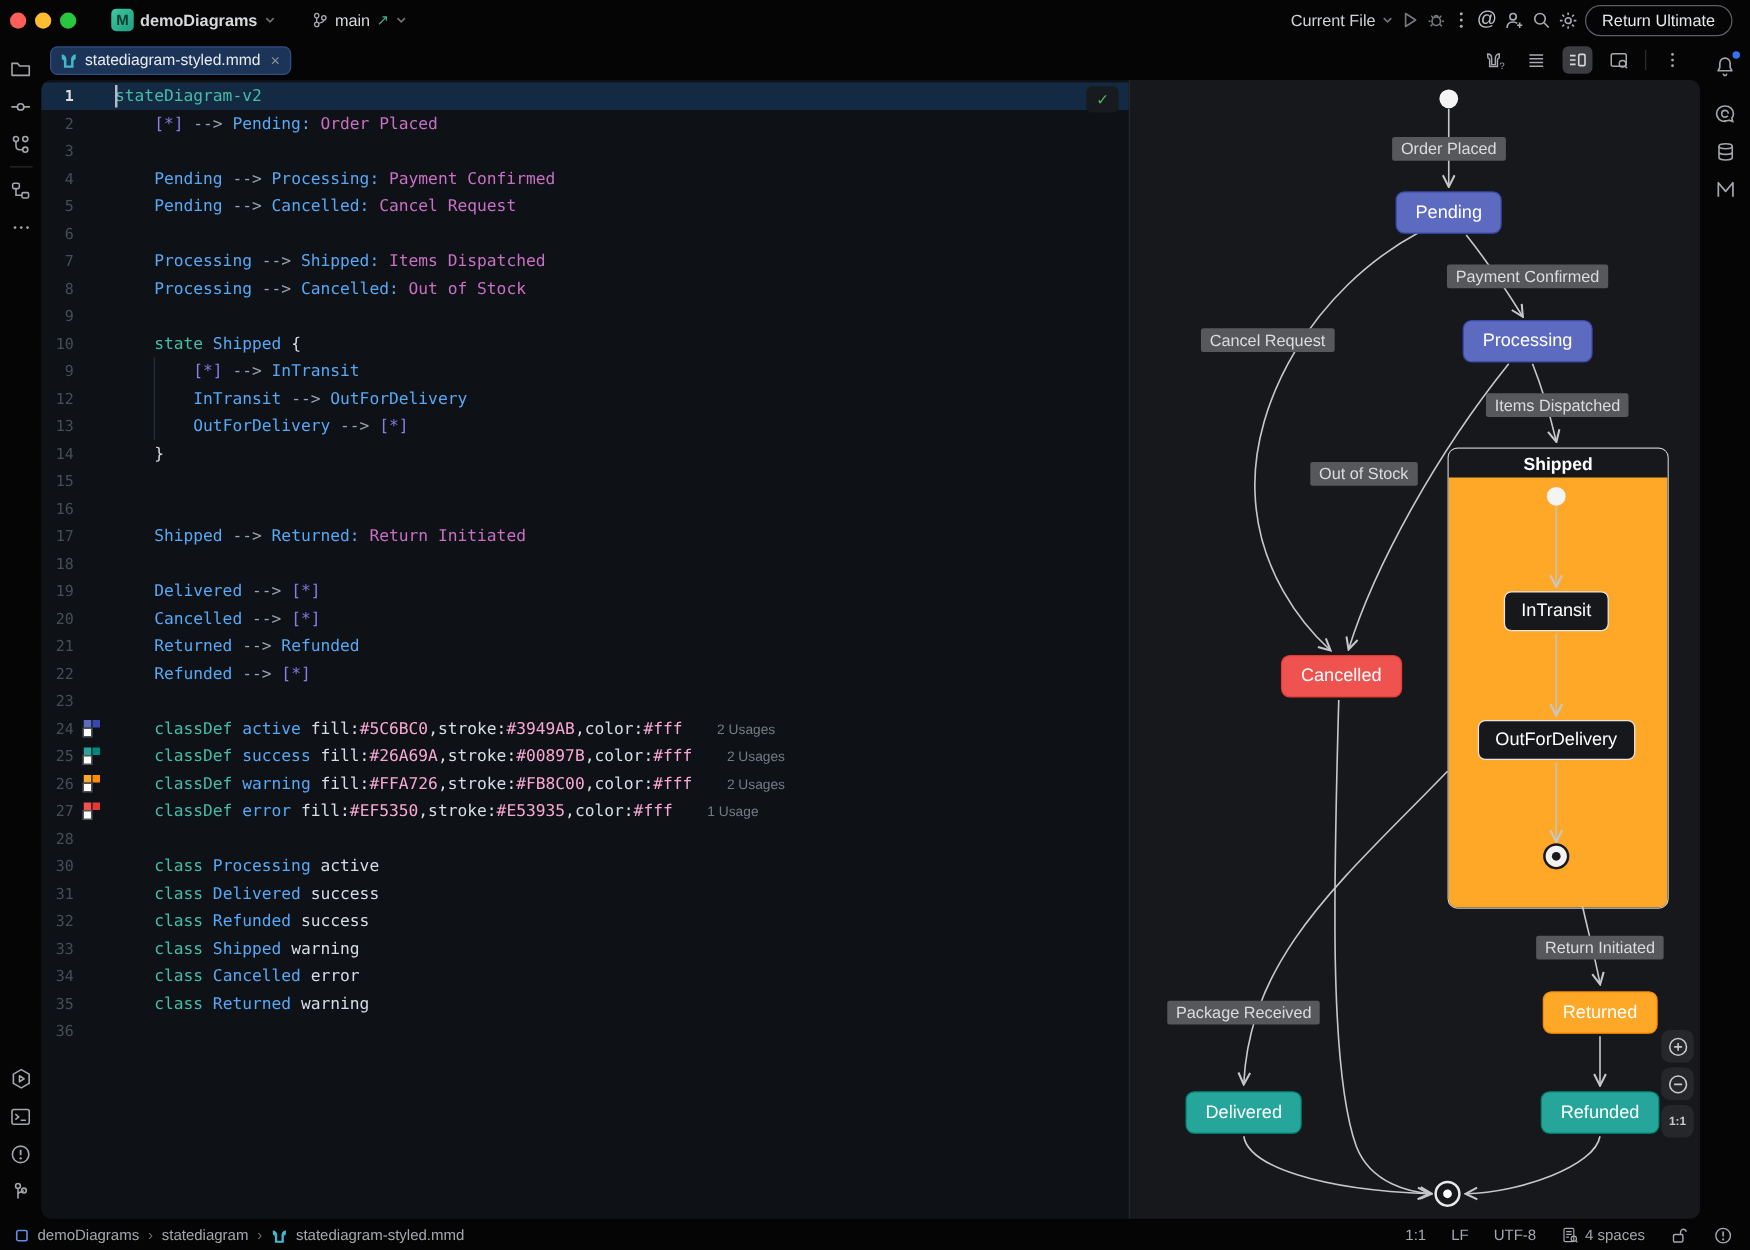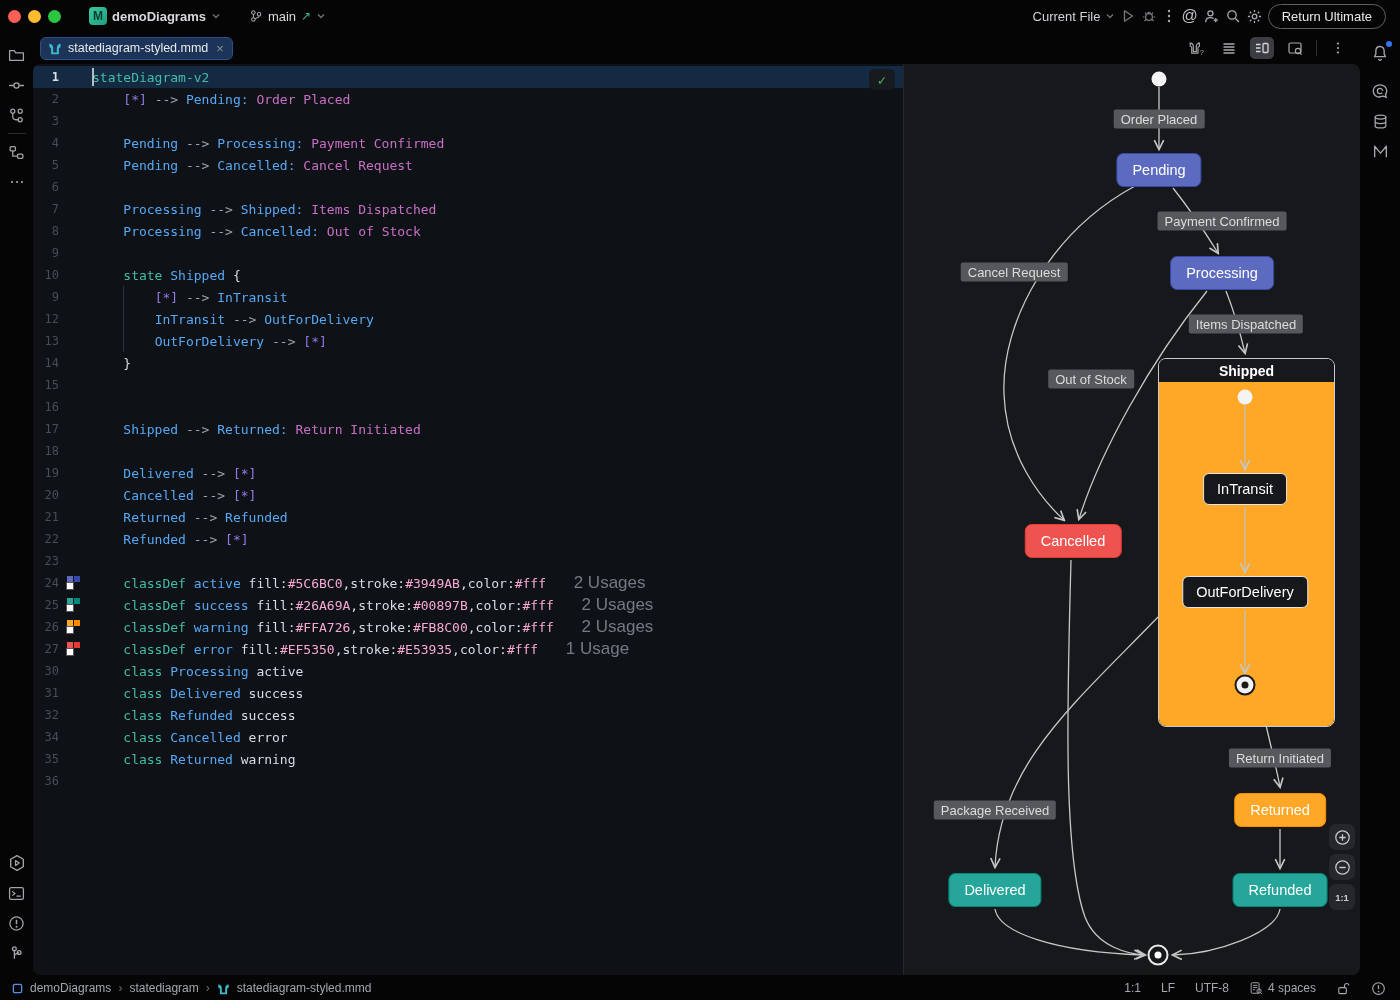--- a/index.html
+++ b/index.html
@@ -38,21 +38,21 @@
   .row{height:22px;display:flex;align-items:center;white-space:pre;}
   .row.cur{background:#142A42;}
   .gut{width:59px;flex:none;display:flex;align-items:center;}
   .lnum{width:20px;text-align:right;color:#474D56;font-size:12px;flex:none;margin-left:6px;}
   .row.cur .lnum{color:#DCDFE4;font-weight:bold;}
   .chips{width:14px;height:14px;margin-left:8px;position:relative;flex:none;}
   .chip{position:absolute;width:6px;height:6px;}
   .codetxt{flex:1;}
   .tk-kw{color:#45BCA8;} .tk-nm{color:#57A8F5;} .tk-lb{color:#C96FC4;} .tk-st{color:#8F7AE8;}
   .tk-op{color:#9AA2AE;} .tk-pl{color:#D8DCE3;} .tk-hx{color:#f9a8d4;}
-  .tk-us{color:#747A85;font-size:17px;font-family:"Liberation Sans",sans-serif;padding-left:12px;}
+  .tk-us{color:#747A85;font-size:11px;font-family:"Liberation Sans",sans-serif;padding-left:12px;}
   #caret{position:absolute;left:59px;top:4px;width:1.5px;height:18px;background:#CFD4DA;opacity:.85;}
   #indent-guide{position:absolute;left:90px;top:222px;width:1px;height:66px;background:#2A3038;}
   #inspect-ok{position:absolute;right:8px;top:5px;width:26px;height:21px;border-radius:5px;background:#171B20;
     display:flex;align-items:center;justify-content:center;color:#53B65C;font-size:14px;font-weight:bold;}
   #divider{position:absolute;left:870px;top:0;width:1px;height:911px;background:#26272A;}
   
   #preview{position:absolute;left:871px;top:0;width:456px;height:911px;background:#17181B;}
   #pv-svg{position:absolute;left:0;top:0;z-index:2;}
   .pv-node{position:absolute;transform:translate(-50%,-50%);color:#fff;font-size:14.5px;padding:8px 15px;
     border-radius:7px;border:1px solid transparent;z-index:3;white-space:nowrap;}
@@ -320,23 +320,25 @@
         <div class="row"><div class="gut"><span class="lnum">18</span></div><div class="codetxt"></div></div>
         <div class="row"><div class="gut"><span class="lnum">19</span></div><div class="codetxt"><span class="tk-pl">    </span><span class="tk-nm">Delivered</span><span class="tk-pl"> </span><span class="tk-op">--&gt;</span><span class="tk-pl"> </span><span class="tk-st">[*]</span></div></div>
         <div class="row"><div class="gut"><span class="lnum">20</span></div><div class="codetxt"><span class="tk-pl">    </span><span class="tk-nm">Cancelled</span><span class="tk-pl"> </span><span class="tk-op">--&gt;</span><span class="tk-pl"> </span><span class="tk-st">[*]</span></div></div>
         <div class="row"><div class="gut"><span class="lnum">21</span></div><div class="codetxt"><span class="tk-pl">    </span><span class="tk-nm">Returned</span><span class="tk-pl"> </span><span class="tk-op">--&gt;</span><span class="tk-pl"> </span><span class="tk-nm">Refunded</span></div></div>
         <div class="row"><div class="gut"><span class="lnum">22</span></div><div class="codetxt"><span class="tk-pl">    </span><span class="tk-nm">Refunded</span><span class="tk-pl"> </span><span class="tk-op">--&gt;</span><span class="tk-pl"> </span><span class="tk-st">[*]</span></div></div>
         <div class="row"><div class="gut"><span class="lnum">23</span></div><div class="codetxt"></div></div>
         <div class="row"><div class="gut"><span class="lnum">24</span><span class="chips"><i class="chip" style="background: rgb(92, 107, 192); left: 0px; top: 0px;"></i><i class="chip" style="background: rgb(57, 73, 171); left: 7px; top: 0px;"></i><i class="chip" style="background: rgb(255, 255, 255); left: 0px; top: 7px; outline: rgb(85, 85, 85) solid 1px;"></i></span></div><div class="codetxt"><span class="tk-pl">    </span><span class="tk-kw">classDef</span><span class="tk-pl"> </span><span class="tk-nm">active</span><span class="tk-pl"> </span><span class="tk-pl">fill:</span><span class="tk-hx">#5C6BC0</span><span class="tk-pl">,stroke:</span><span class="tk-hx">#3949AB</span><span class="tk-pl">,color:</span><span class="tk-hx">#fff</span><span class="tk-pl">  </span><span class="tk-us">2 Usages</span></div></div>
         <div class="row"><div class="gut"><span class="lnum">25</span><span class="chips"><i class="chip" style="background: rgb(38, 166, 154); left: 0px; top: 0px;"></i><i class="chip" style="background: rgb(0, 137, 123); left: 7px; top: 0px;"></i><i class="chip" style="background: rgb(255, 255, 255); left: 0px; top: 7px; outline: rgb(85, 85, 85) solid 1px;"></i></span></div><div class="codetxt"><span class="tk-pl">    </span><span class="tk-kw">classDef</span><span class="tk-pl"> </span><span class="tk-nm">success</span><span class="tk-pl"> </span><span class="tk-pl">fill:</span><span class="tk-hx">#26A69A</span><span class="tk-pl">,stroke:</span><span class="tk-hx">#00897B</span><span class="tk-pl">,color:</span><span class="tk-hx">#fff</span><span class="tk-pl">  </span><span class="tk-us">2 Usages</span></div></div>
         <div class="row"><div class="gut"><span class="lnum">26</span><span class="chips"><i class="chip" style="background: rgb(255, 167, 38); left: 0px; top: 0px;"></i><i class="chip" style="background: rgb(251, 140, 0); left: 7px; top: 0px;"></i><i class="chip" style="background: rgb(255, 255, 255); left: 0px; top: 7px; outline: rgb(85, 85, 85) solid 1px;"></i></span></div><div class="codetxt"><span class="tk-pl">    </span><span class="tk-kw">classDef</span><span class="tk-pl"> </span><span class="tk-nm">warning</span><span class="tk-pl"> </span><span class="tk-pl">fill:</span><span class="tk-hx">#FFA726</span><span class="tk-pl">,stroke:</span><span class="tk-hx">#FB8C00</span><span class="tk-pl">,color:</span><span class="tk-hx">#fff</span><span class="tk-pl">  </span><span class="tk-us">2 Usages</span></div></div>
         <div class="row"><div class="gut"><span class="lnum">27</span><span class="chips"><i class="chip" style="background: rgb(239, 83, 80); left: 0px; top: 0px;"></i><i class="chip" style="background: rgb(229, 57, 53); left: 7px; top: 0px;"></i><i class="chip" style="background: rgb(255, 255, 255); left: 0px; top: 7px; outline: rgb(85, 85, 85) solid 1px;"></i></span></div><div class="codetxt"><span class="tk-pl">    </span><span class="tk-kw">classDef</span><span class="tk-pl"> </span><span class="tk-nm">error</span><span class="tk-pl"> </span><span class="tk-pl">fill:</span><span class="tk-hx">#EF5350</span><span class="tk-pl">,stroke:</span><span class="tk-hx">#E53935</span><span class="tk-pl">,color:</span><span class="tk-hx">#fff</span><span class="tk-pl">  </span><span class="tk-us">1 Usage</span></div></div>
+        <div class="row"><div class="gut"><span class="lnum">28</span></div><div class="codetxt"></div></div>
         <div class="row"><div class="gut"><span class="lnum">30</span></div><div class="codetxt"><span class="tk-pl">    </span><span class="tk-kw">class</span><span class="tk-pl"> </span><span class="tk-nm">Processing</span><span class="tk-pl"> active</span></div></div>
         <div class="row"><div class="gut"><span class="lnum">31</span></div><div class="codetxt"><span class="tk-pl">    </span><span class="tk-kw">class</span><span class="tk-pl"> </span><span class="tk-nm">Delivered</span><span class="tk-pl"> success</span></div></div>
         <div class="row"><div class="gut"><span class="lnum">32</span></div><div class="codetxt"><span class="tk-pl">    </span><span class="tk-kw">class</span><span class="tk-pl"> </span><span class="tk-nm">Refunded</span><span class="tk-pl"> success</span></div></div>
+        <div class="row"><div class="gut"><span class="lnum">33</span></div><div class="codetxt"><span class="tk-pl">    </span><span class="tk-kw">class</span><span class="tk-pl"> </span><span class="tk-nm">Shipped</span><span class="tk-pl"> warning</span></div></div>
         <div class="row"><div class="gut"><span class="lnum">34</span></div><div class="codetxt"><span class="tk-pl">    </span><span class="tk-kw">class</span><span class="tk-pl"> </span><span class="tk-nm">Cancelled</span><span class="tk-pl"> error</span></div></div>
         <div class="row"><div class="gut"><span class="lnum">35</span></div><div class="codetxt"><span class="tk-pl">    </span><span class="tk-kw">class</span><span class="tk-pl"> </span><span class="tk-nm">Returned</span><span class="tk-pl"> warning</span></div></div>
         <div class="row"><div class="gut"><span class="lnum">36</span></div><div class="codetxt"></div></div>
       </div>
     <div id="caret"></div>
     <div id="indent-guide"></div>
     <div id="inspect-ok">
         <span>✓</span>
       </div>
   </div>

